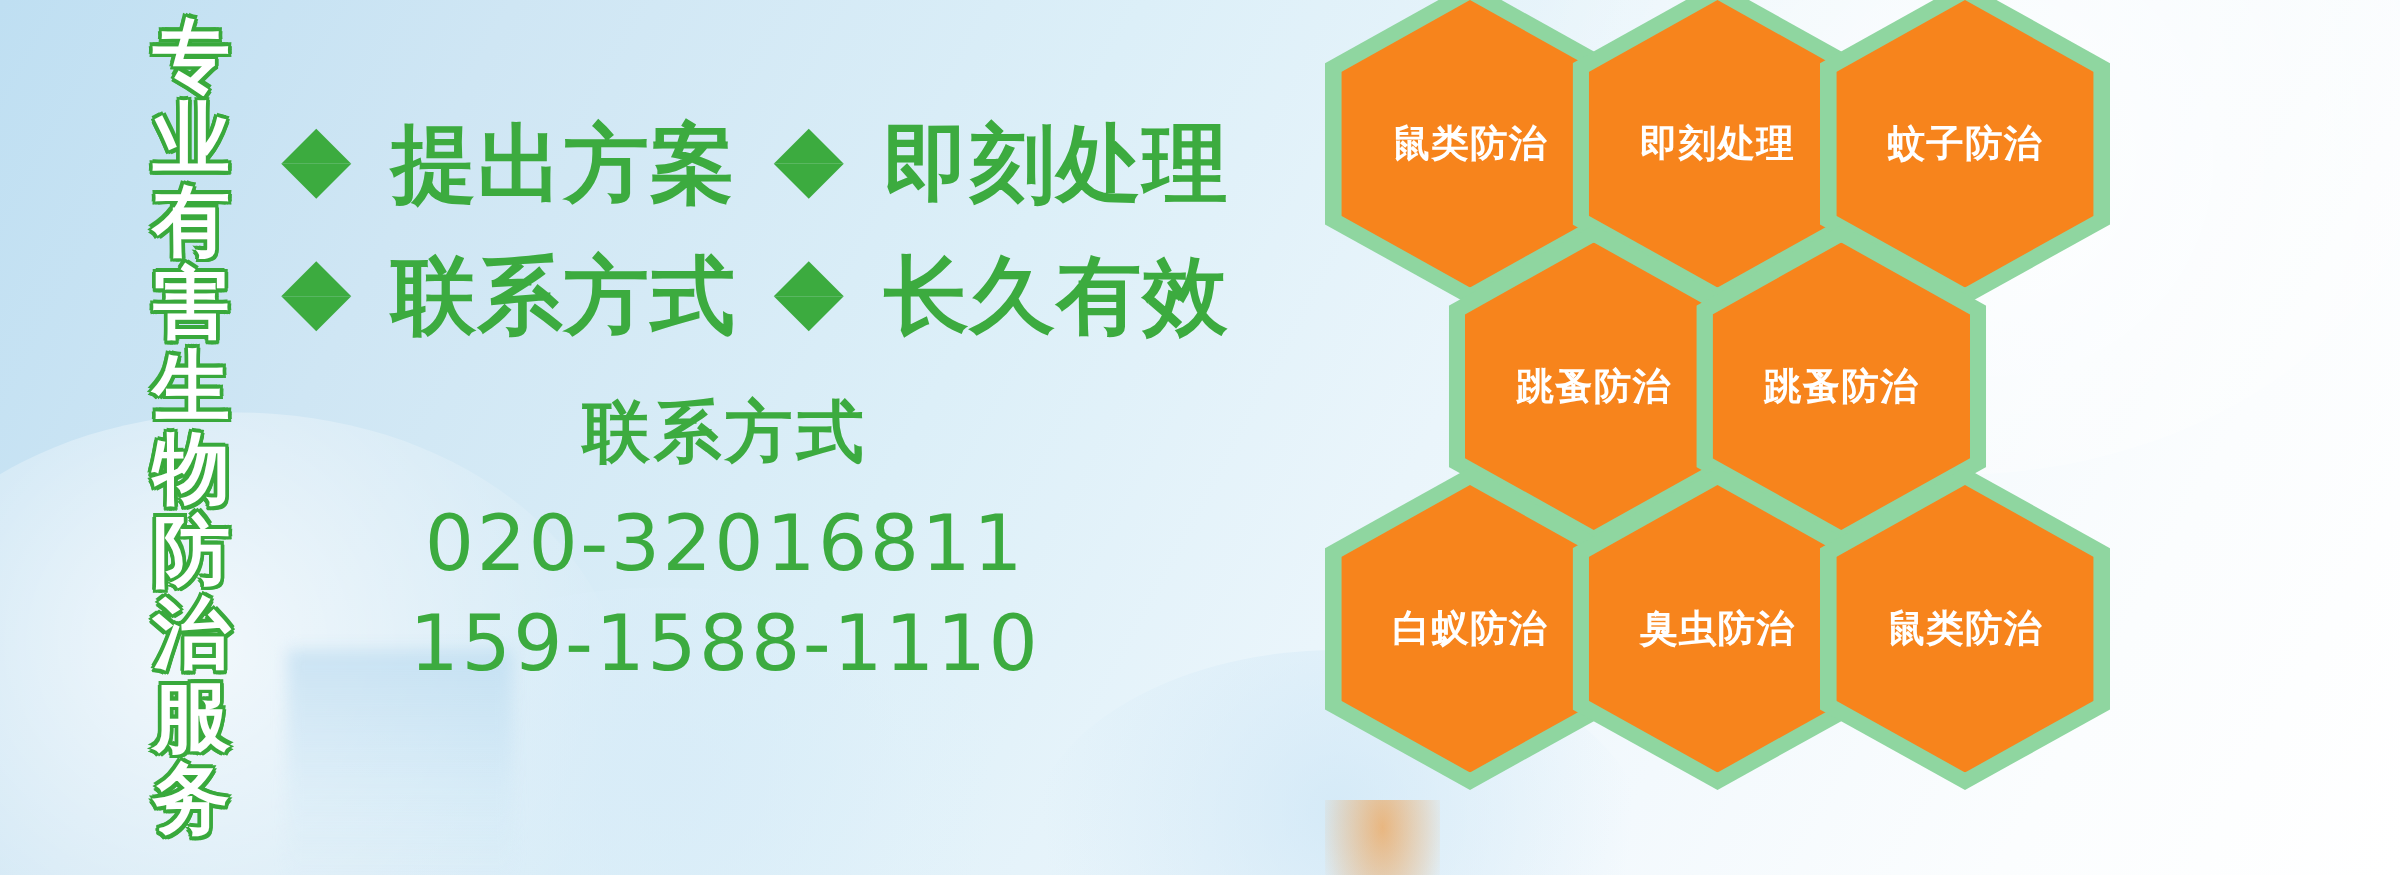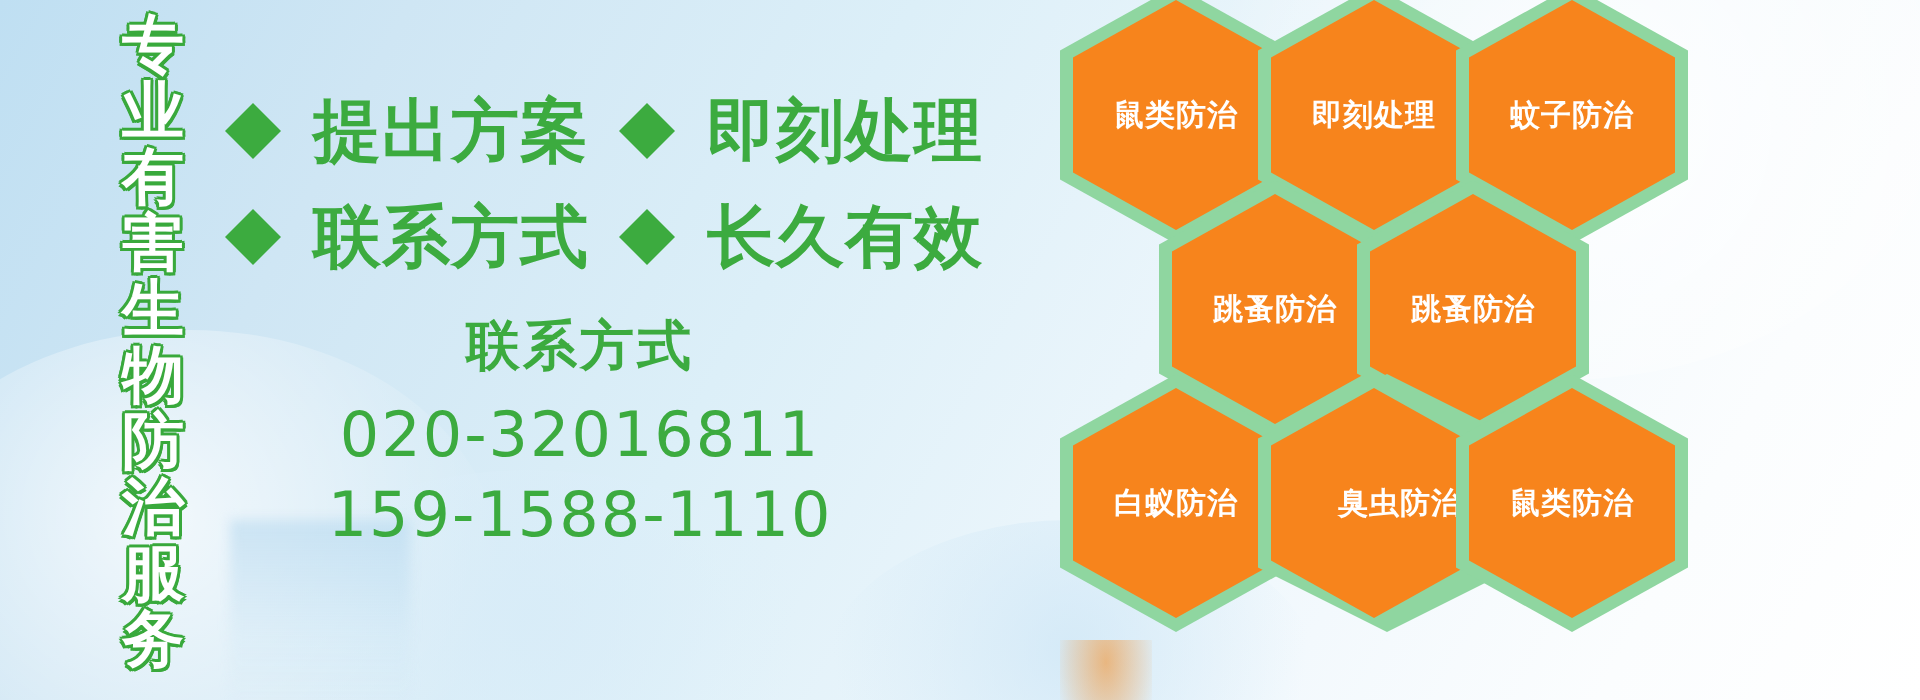--- a/index.html
+++ b/index.html
@@ -200,21 +200,21 @@
     font-family: "DejaVu Sans", "Liberation Sans", sans-serif;
   }
 
   
   .hex-r0c0 { left: 0px;   top: 8px; }
   .hex-r0c1 { left: 198px; top: 8px; }
   .hex-r0c2 { left: 396px; top: 8px; }
   .hex-r1c0 { left: 99px;  top: 202px; }
   .hex-r1c1 { left: 297px; top: 202px; }
   .hex-r2c0 { left: 0px;   top: 396px; }
-  .hex-r2c1 { left: 198px; top: 396px; padding-left: 26px; }
+  .hex-r2c1 { left: 198px; top: 396px; }
   .hex-r2c2 { left: 396px; top: 396px; }
 </style>
 </head>
 <body>
 
 <div class="banner">
 
   <div class="bg-blob blob-a"></div>
   <div class="bg-blob blob-b"></div>
   <div class="bg-blob blob-c"></div>

